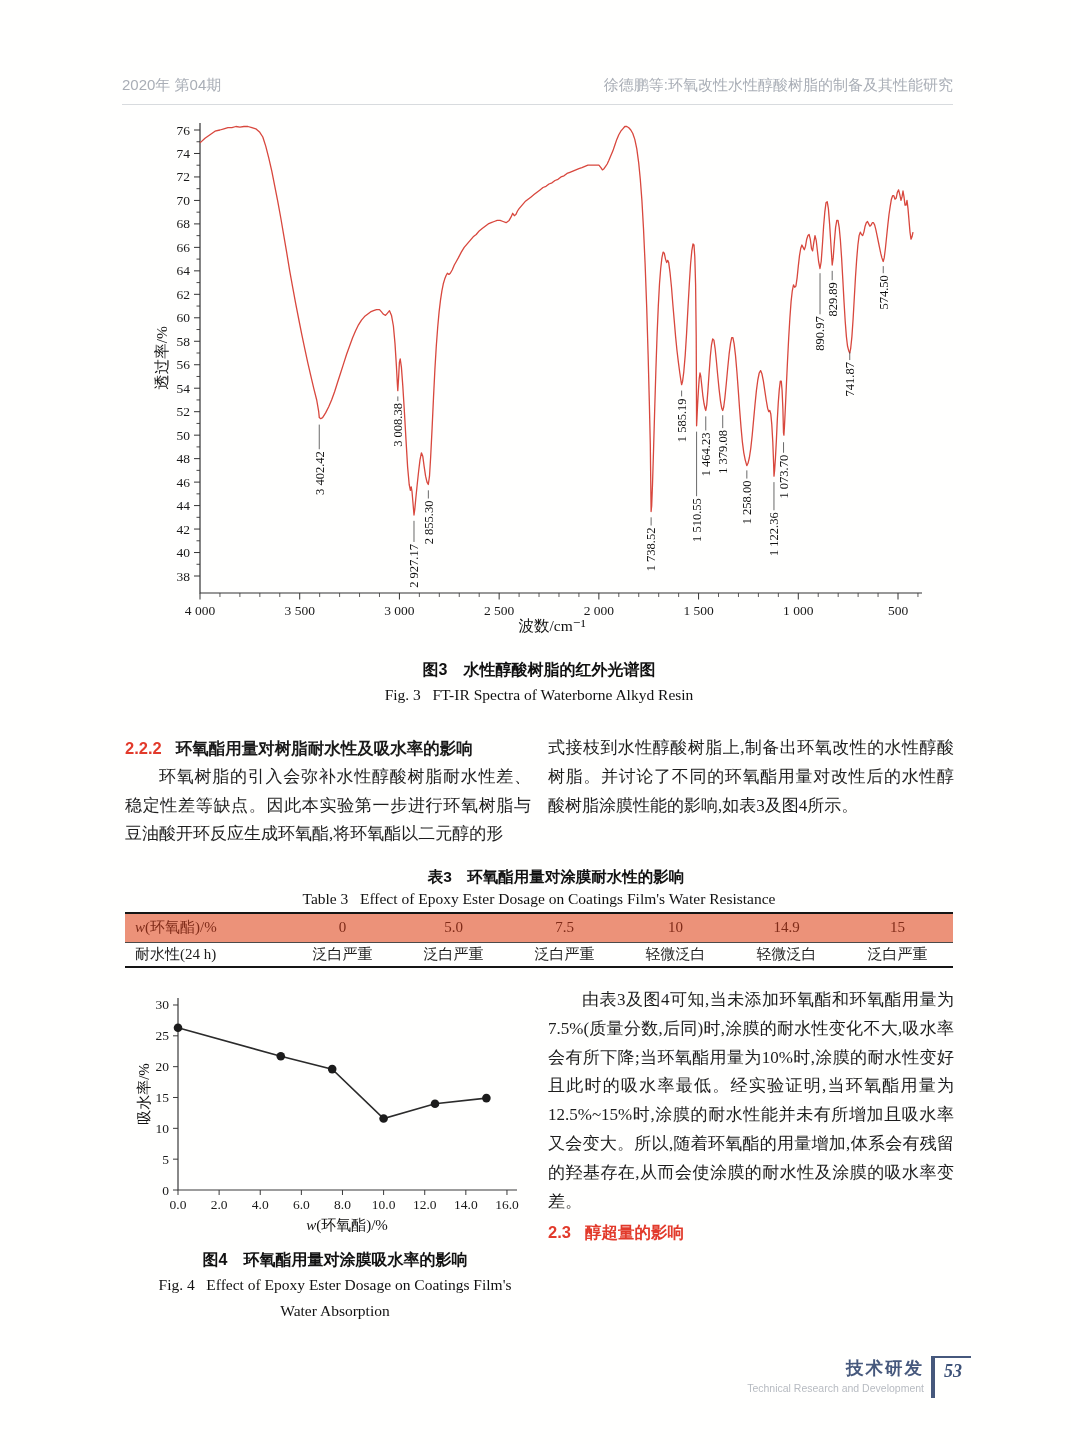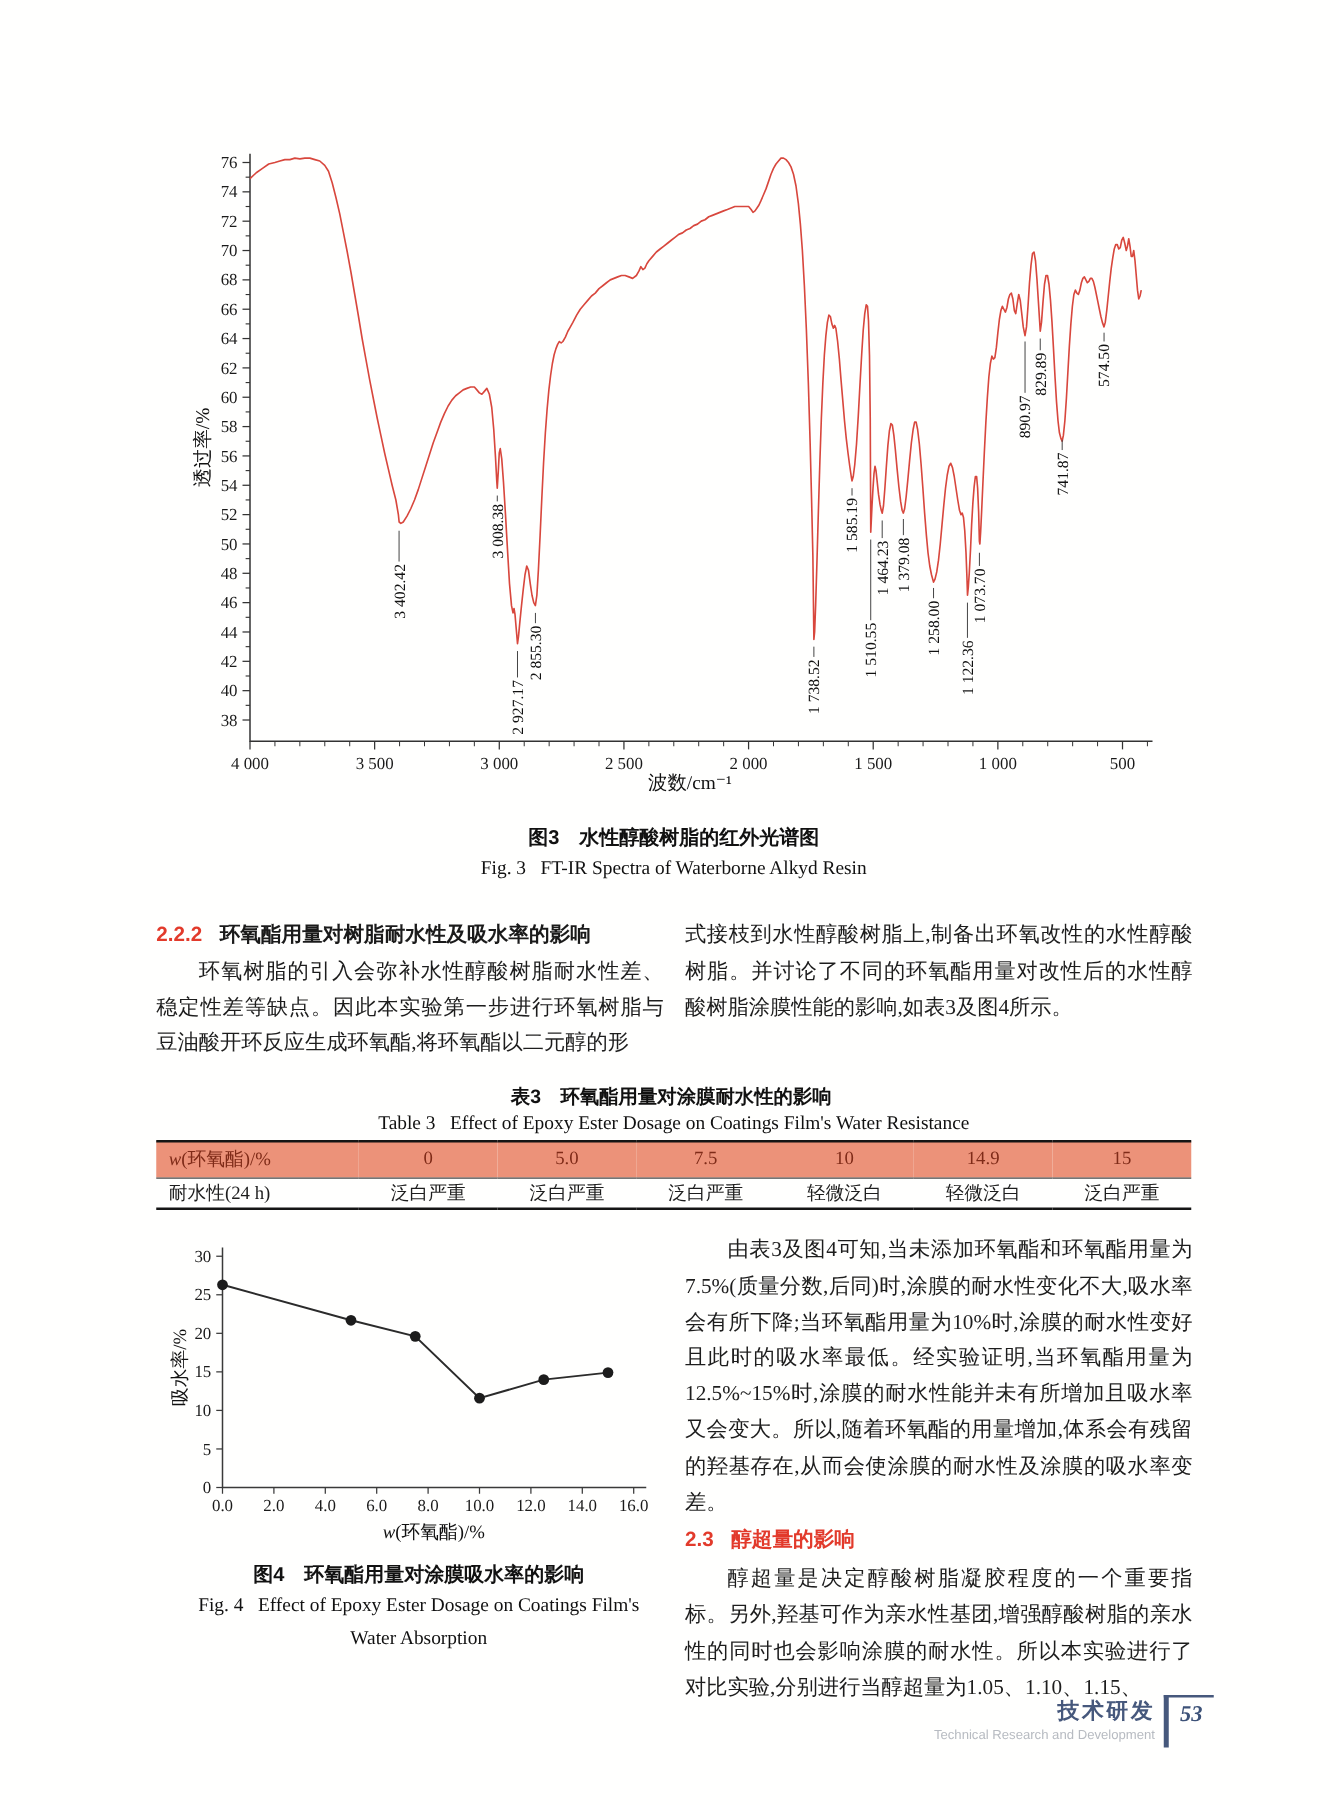--- a/index.html
+++ b/index.html
@@ -42,20 +42,24 @@
   .f-bar{position:relative;width:4px;height:42px;background:#46587c;margin-left:7px;}
   .f-bar::before{content:"";position:absolute;left:0;top:0;width:40px;height:2px;background:#46587c;}
   .f-num{font-family:"Liberation Serif","DejaVu Serif",serif;font-style:italic;font-weight:bold;
          font-size:18px;color:#3d5278;margin-left:9px;margin-top:5px;}
 </style>
 </head>
 <body>
 
 <div class="page">
 
+  <div class="hdr">
+    <span>2020年  第04期</span>
+    <span>徐德鹏等:环氧改性水性醇酸树脂的制备及其性能研究</span>
+  </div>
 
   <svg id="ftir-svg" width="845" height="548" viewBox="0 0 845 548">
       <path d="M75,17 L75,487 L797,487" fill="none" stroke="#333" stroke-width="1.2"></path>
       <line x1="69" y1="470.00600000000003" x2="75" y2="470.00600000000003" stroke="#333" stroke-width="1"></line>
       <text x="65" y="474.50600000000003" text-anchor="end" font-size="13.5" font-family="&quot;Liberation Serif&quot;,&quot;DejaVu Serif&quot;,serif" fill="#1a1a1a">38</text>
       <line x1="69" y1="446.532" x2="75" y2="446.532" stroke="#333" stroke-width="1"></line>
       <text x="65" y="451.032" text-anchor="end" font-size="13.5" font-family="&quot;Liberation Serif&quot;,&quot;DejaVu Serif&quot;,serif" fill="#1a1a1a">40</text>
       <line x1="69" y1="423.058" x2="75" y2="423.058" stroke="#333" stroke-width="1"></line>
       <text x="65" y="427.558" text-anchor="end" font-size="13.5" font-family="&quot;Liberation Serif&quot;,&quot;DejaVu Serif&quot;,serif" fill="#1a1a1a">42</text>
       <line x1="69" y1="399.584" x2="75" y2="399.584" stroke="#333" stroke-width="1"></line>
@@ -200,21 +204,21 @@
     <div class="sec-line">
       <span class="sec-num">2.2.2</span><span class="sec-title">环氧酯用量对树脂耐水性及吸水率的影响</span>
     </div>
     <p class="indent">环氧树脂的引入会弥补水性醇酸树脂耐水性差、稳定性差等缺点。因此本实验第一步进行环氧树脂与豆油酸开环反应生成环氧酯,将环氧酯以二元醇的形</p>
   </div>
 
   <div class="col" style="left:548px;top:734px;">
     <p>式接枝到水性醇酸树脂上,制备出环氧改性的水性醇酸树脂。并讨论了不同的环氧酯用量对改性后的水性醇酸树脂涂膜性能的影响,如表3及图4所示。</p>
   </div>
 
-  <div class="cap-zh" style="left:123px;top:867px;width:828px;font-size:15.5px;">表3　环氧酯用量对涂膜耐水性的影响</div>
+  <div class="cap-zh" style="left:142px;top:867px;width:828px;font-size:15.5px;">表3　环氧酯用量对涂膜耐水性的影响</div>
   <div class="cap-en" style="left:125px;top:890px;width:828px;">Table 3   Effect of Epoxy Ester Dosage on Coatings Film's Water Resistance</div>
 
   <div class="tbl-wrap">
     <table class="t3" id="table3">
       <thead>
           <tr>
             <th class="c0"><i>w</i>(环氧酯)/%</th>
             <th>0</th>
             <th>5.0</th>
             <th>7.5</th>
@@ -284,21 +288,20 @@
 
   <div class="cap-zh" style="left:125px;top:1250px;width:420px;">图4　环氧酯用量对涂膜吸水率的影响</div>
   <div class="cap-en" style="left:125px;top:1276px;width:420px;">Fig. 4   Effect of Epoxy Ester Dosage on Coatings Film's</div>
   <div class="cap-en" style="left:125px;top:1302px;width:420px;">Water Absorption</div>
 
   <div class="col" style="left:548px;top:986px;">
     <p class="indent">由表3及图4可知,当未添加环氧酯和环氧酯用量为7.5%(质量分数,后同)时,涂膜的耐水性变化不大,吸水率会有所下降;当环氧酯用量为10%时,涂膜的耐水性变好且此时的吸水率最低。经实验证明,当环氧酯用量为12.5%~15%时,涂膜的耐水性能并未有所增加且吸水率又会变大。所以,随着环氧酯的用量增加,体系会有残留的羟基存在,从而会使涂膜的耐水性及涂膜的吸水率变差。</p>
     <div class="sec-line all-red" style="margin:2px 0;">
       <span class="sec-num">2.3</span><span class="sec-title">醇超量的影响</span>
     </div>
-    <p class="indent">醇超量是决定醇酸树脂凝胶程度的一个重要指标。另外,羟基可作为亲水性基团,增强醇酸树脂的亲水性的同时也会影响涂膜的耐水性。所以本实验进行了对比实验,分别进行当醇超量为1.05、1.10、1.15、</p>
   </div>
 
   <div class="footer">
     <div class="f-labels">
       <div class="f-zh">技术研发</div>
       <div class="f-en">Technical Research and Development</div>
     </div>
     <div class="f-bar"></div>
     <div class="f-num">53</div>
   </div>

